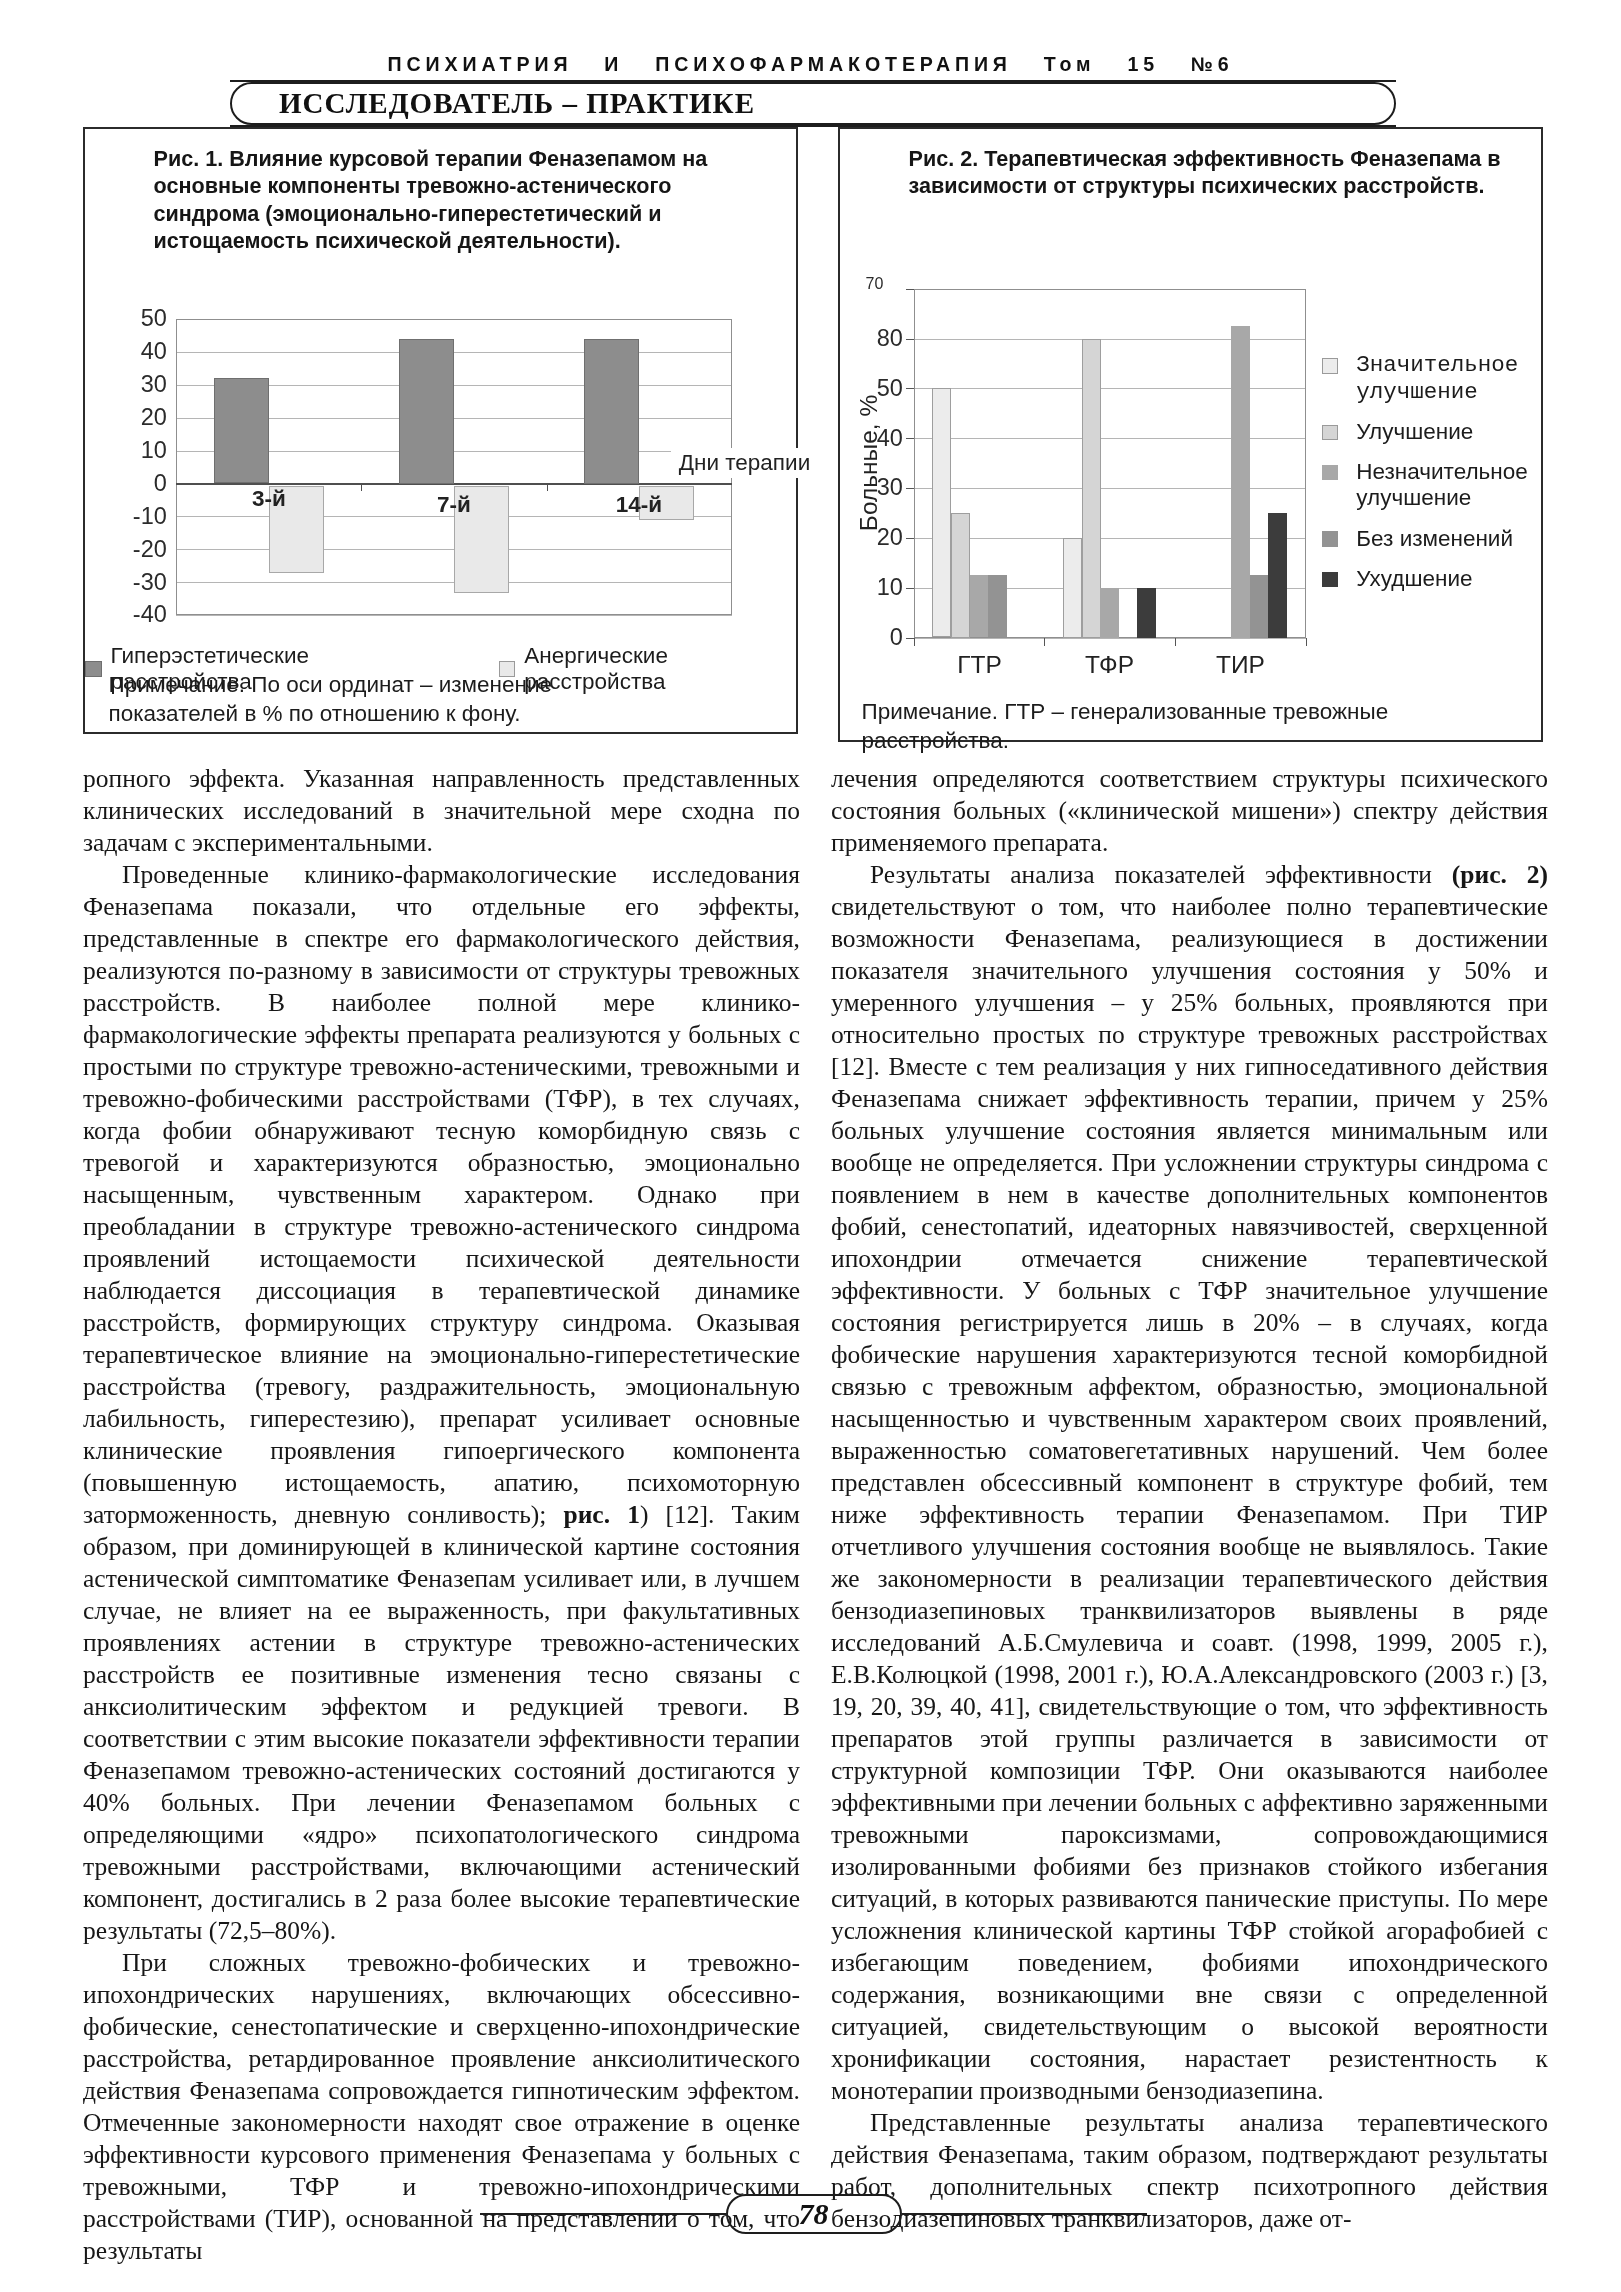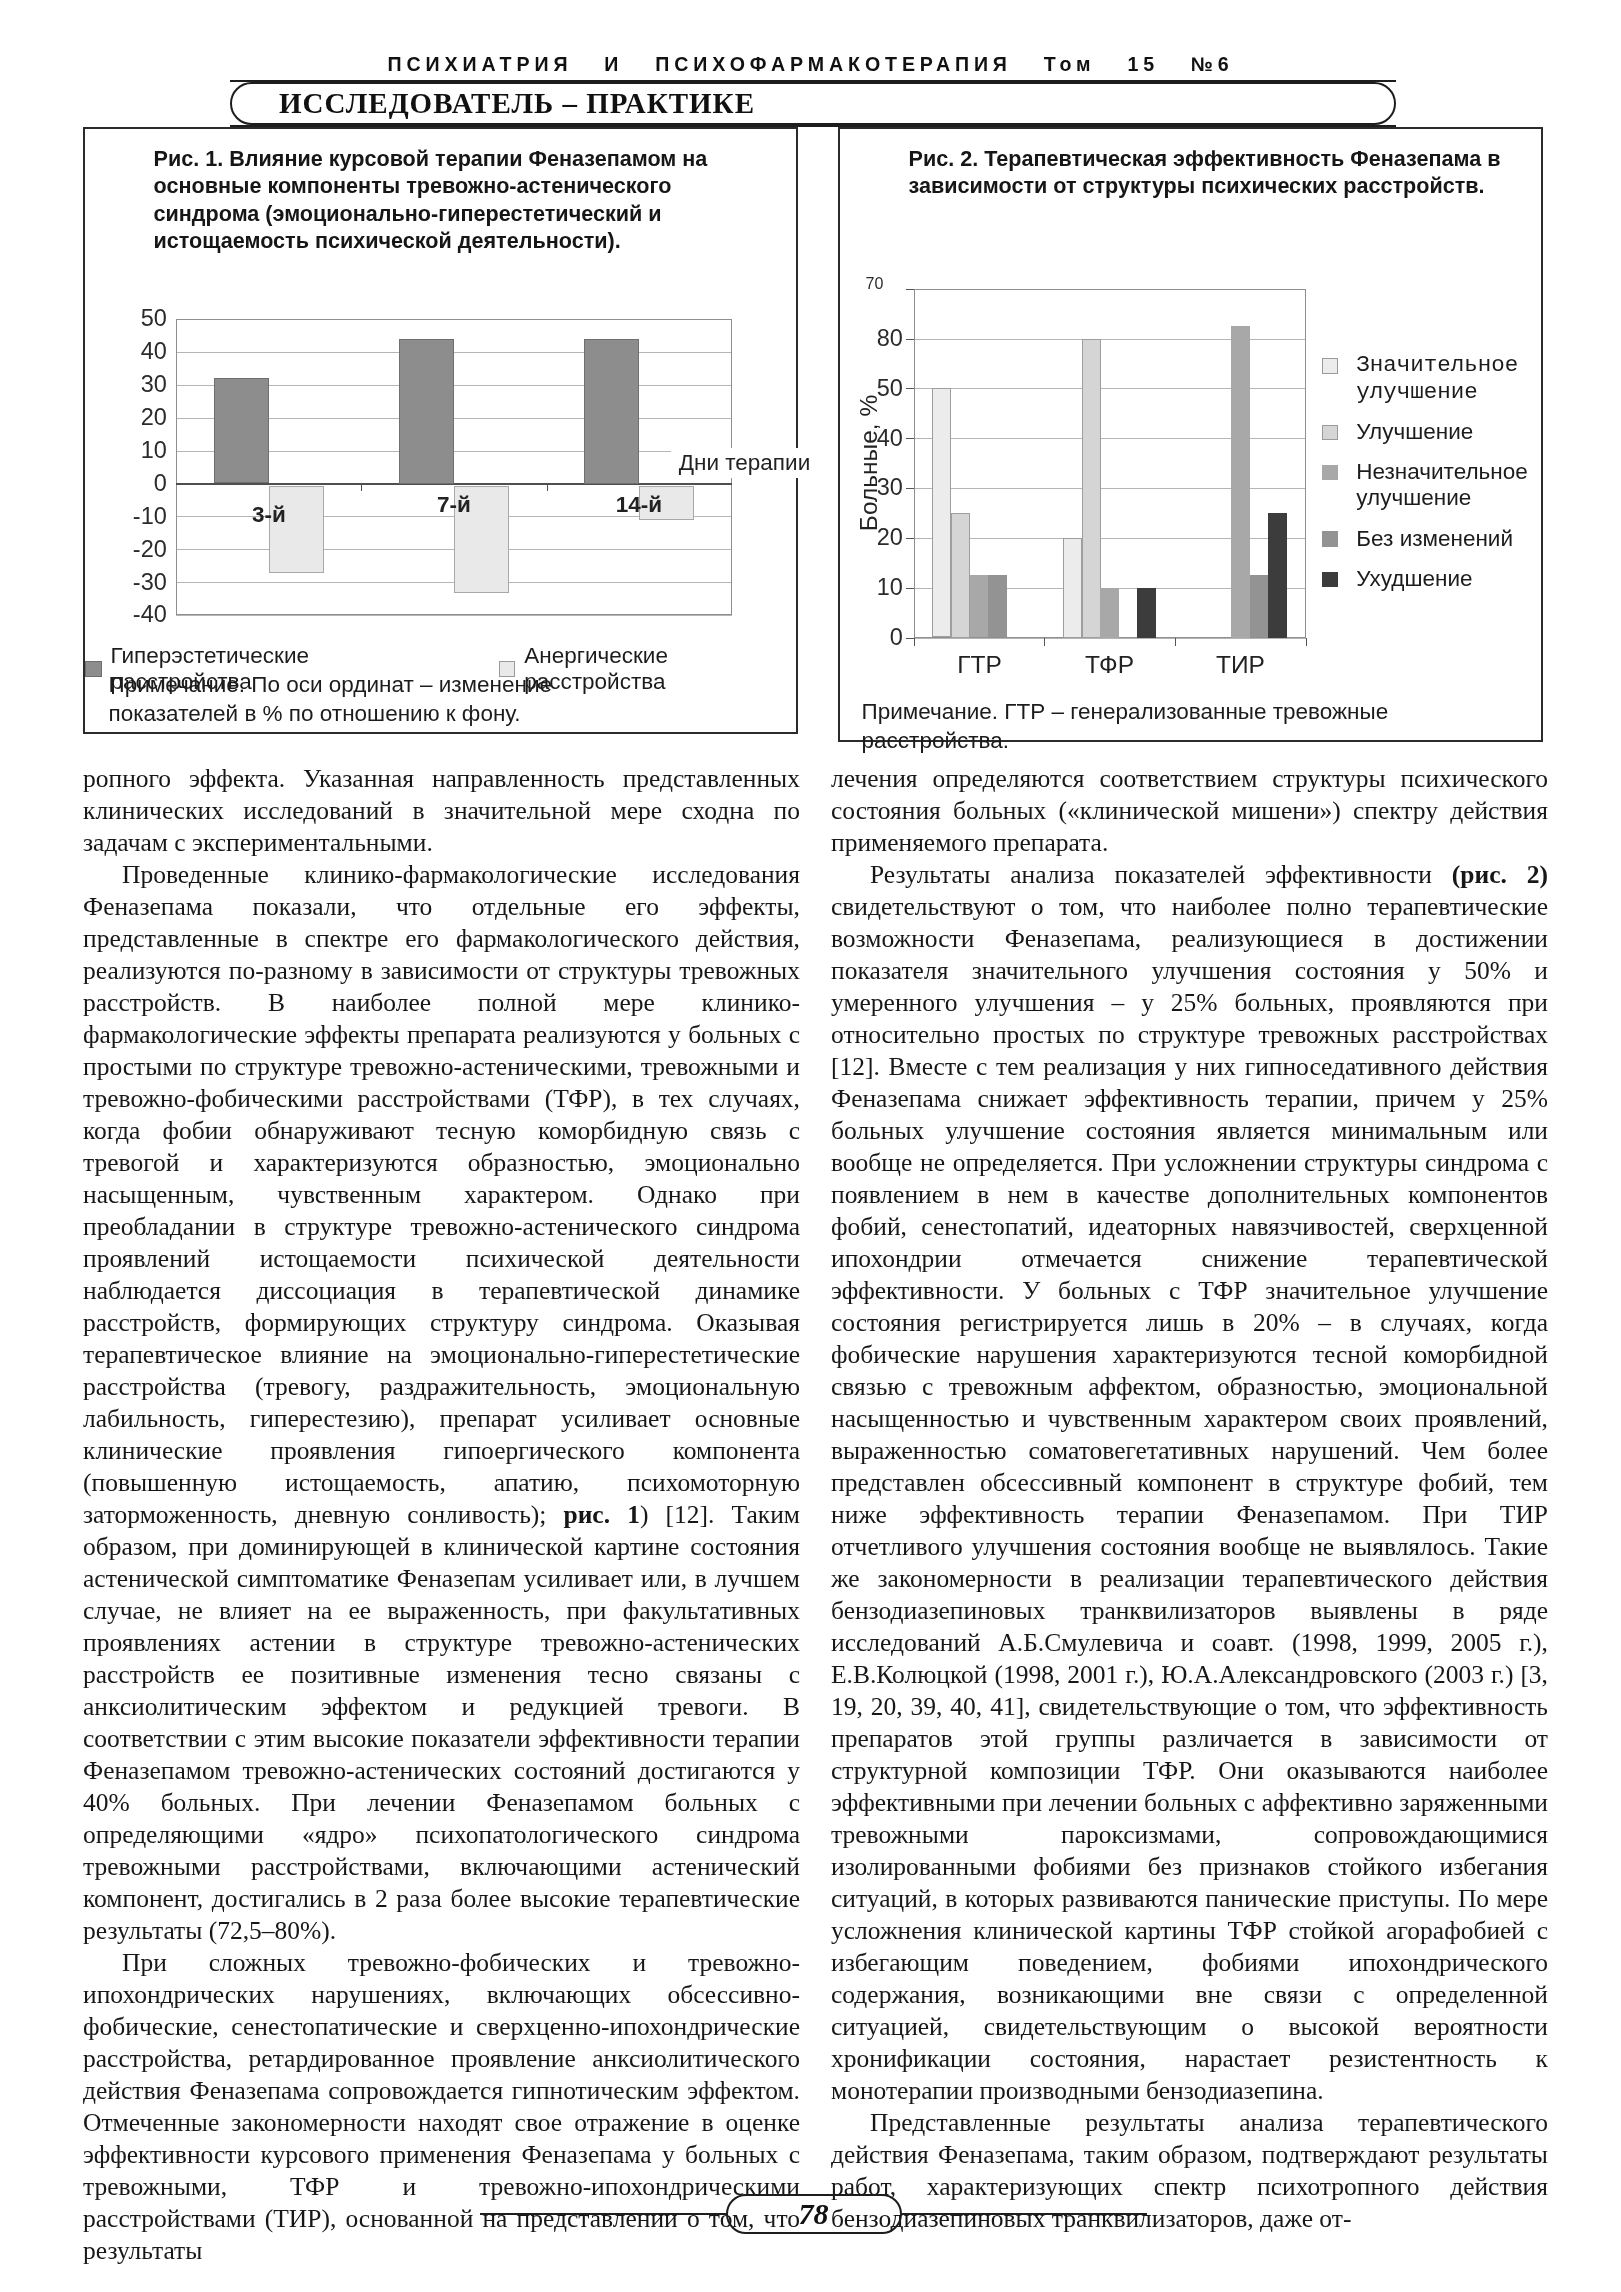--- a/index.html
+++ b/index.html
@@ -86,21 +86,21 @@
         <div style="position: absolute; left: 91px; top: 453px; width: 556px; height: 1px; background: rgb(181, 181, 181);"></div>
         <div style="position: absolute; left: 7.8px; top: 440px; width: 74px; text-align: right; font-size: 23.5px; color: rgb(43, 43, 43);">-30</div>
         <div style="position: absolute; left: 91px; top: 486px; width: 556px; height: 1px; background: rgb(181, 181, 181);"></div>
         <div style="position: absolute; left: 7.8px; top: 472px; width: 74px; text-align: right; font-size: 23.5px; color: rgb(43, 43, 43);">-40</div>
         <div style="position: absolute; left: 91px; top: 190px; width: 556px; height: 296px; border: 1px solid rgb(143, 143, 143); box-sizing: border-box;"></div>
         <div style="position: absolute; left: 91px; top: 354px; width: 556px; height: 2px; background: rgb(79, 79, 79);"></div>
         <div style="position: absolute; left: 276px; top: 355px; width: 1px; height: 6.9px; background: rgb(79, 79, 79);"></div>
         <div style="position: absolute; left: 462px; top: 355px; width: 1px; height: 6.9px; background: rgb(79, 79, 79);"></div>
         <div style="position: absolute; left: 129px; top: 249px; width: 55px; height: 105px; background: rgb(141, 141, 141); border: 1px solid rgb(111, 111, 111); box-sizing: border-box;"></div>
         <div style="position: absolute; left: 184px; top: 357px; width: 55px; height: 87px; background: rgb(233, 233, 233); border: 1px solid rgb(168, 168, 168); box-sizing: border-box;"></div>
-        <div style="position: absolute; left: 125px; top: 373px; width: 118px; text-align: center; font-size: 22.5px; font-weight: bold; color: rgb(34, 34, 34);">3-й</div>
+        <div style="position: absolute; left: 125px; top: 357px; width: 118px; text-align: center; font-size: 22.5px; font-weight: bold; color: rgb(34, 34, 34);">3-й</div>
         <div style="position: absolute; left: 314px; top: 210px; width: 55px; height: 145px; background: rgb(141, 141, 141); border: 1px solid rgb(111, 111, 111); box-sizing: border-box;"></div>
         <div style="position: absolute; left: 369px; top: 357px; width: 55px; height: 107px; background: rgb(233, 233, 233); border: 1px solid rgb(168, 168, 168); box-sizing: border-box;"></div>
         <div style="position: absolute; left: 310px; top: 363px; width: 118px; text-align: center; font-size: 22.5px; font-weight: bold; color: rgb(34, 34, 34);">7-й</div>
         <div style="position: absolute; left: 499px; top: 210px; width: 55px; height: 145px; background: rgb(141, 141, 141); border: 1px solid rgb(111, 111, 111); box-sizing: border-box;"></div>
         <div style="position: absolute; left: 554px; top: 357px; width: 55px; height: 34px; background: rgb(233, 233, 233); border: 1px solid rgb(168, 168, 168); box-sizing: border-box;"></div>
         <div style="position: absolute; left: 495px; top: 363px; width: 118px; text-align: center; font-size: 22.5px; font-weight: bold; color: rgb(34, 34, 34);">14-й</div>
         <div style="position: absolute; left: 586px; top: 319px; background: rgb(255, 255, 255); padding: 2px 7.8px; font-size: 22.5px; white-space: nowrap; color: rgb(34, 34, 34);">Дни терапии</div>
       </div>
     <div id="fig1-legend">
         <div class="legend-item">
@@ -189,21 +189,21 @@
   </div>
 
   <div class="col" id="col-left">
       <p>ропного эффекта. Указанная направленность представленных клинических исследований в значительной мере сходна по задачам с экспериментальными.</p>
       <p class="indent">Проведенные клинико-фармакологические исследования Феназепама показали, что отдельные его эффекты, представленные в спектре его фармакологического действия, реализуются по-разному в зависимости от структуры тревожных расстройств. В наиболее полной мере клинико-фармакологические эффекты препарата реализуются у больных с простыми по структуре тревожно-астеническими, тревожными и тревожно-фобическими расстройствами (ТФР), в тех случаях, когда фобии обнаруживают тесную коморбидную связь с тревогой и характеризуются образностью, эмоционально насыщенным, чувственным характером. Однако при преобладании в структуре тревожно-астенического синдрома проявлений истощаемости психической деятельности наблюдается диссоциация в терапевтической динамике расстройств, формирующих структуру синдрома. Оказывая терапевтическое влияние на эмоционально-гиперестетические расстройства (тревогу, раздражительность, эмоциональную лабильность, гиперестезию), препарат усиливает основные клинические проявления гипоергического компонента (повышенную истощаемость, апатию, психомоторную заторможенность, дневную сонливость); <b>рис. 1</b>) [12]. Таким образом, при доминирующей в клинической картине состояния астенической симптоматике Феназепам усиливает или, в лучшем случае, не влияет на ее выраженность, при факультативных проявлениях астении в структуре тревожно-астенических расстройств ее позитивные изменения тесно связаны с анксиолитическим эффектом и редукцией тревоги. В соответствии с этим высокие показатели эффективности терапии Феназепамом тревожно-астенических состояний достигаются у 40% больных. При лечении Феназепамом больных с определяющими «ядро» психопатологического синдрома тревожными расстройствами, включающими астенический компонент, достигались в 2 раза более высокие терапевтические результаты (72,5–80%).</p>
       <p class="indent">При сложных тревожно-фобических и тревожно-ипохондрических нарушениях, включающих обсессивно-фобические, сенестопатические и сверхценно-ипохондрические расстройства, ретардированное проявление анксиолитического действия Феназепама сопровождается гипнотическим эффектом. Отмеченные закономерности находят свое отражение в оценке эффективности курсового применения Феназепама у больных с тревожными, ТФР и тревожно-ипохондрическими расстройствами (ТИР), основанной на представлении о том, что результаты</p>
     </div>
   <div class="col" id="col-right">
       <p>лечения определяются соответствием структуры психического состояния больных («клинической мишени») спектру действия применяемого препарата.</p>
       <p class="indent">Результаты анализа показателей эффективности <b>(рис. 2)</b> свидетельствуют о том, что наиболее полно терапевтические возможности Феназепама, реализующиеся в достижении показателя значительного улучшения состояния у 50% и умеренного улучшения – у 25% больных, проявляются при относительно простых по структуре тревожных расстройствах [12]. Вместе с тем реализация у них гипноседативного действия Феназепама снижает эффективность терапии, причем у 25% больных улучшение состояния является минимальным или вообще не определяется. При усложнении структуры синдрома с появлением в нем в качестве дополнительных компонентов фобий, сенестопатий, идеаторных навязчивостей, сверхценной ипохондрии отмечается снижение терапевтической эффективности. У больных с ТФР значительное улучшение состояния регистрируется лишь в 20% – в случаях, когда фобические нарушения характеризуются тесной коморбидной связью с тревожным аффектом, образностью, эмоциональной насыщенностью и чувственным характером своих проявлений, выраженностью соматовегетативных нарушений. Чем более представлен обсессивный компонент в структуре фобий, тем ниже эффективность терапии Феназепамом. При ТИР отчетливого улучшения состояния вообще не выявлялось. Такие же закономерности в реализации терапевтического действия бензодиазепиновых транквилизаторов выявлены в ряде исследований А.Б.Смулевича и соавт. (1998, 1999, 2005 г.), Е.В.Колюцкой (1998, 2001 г.), Ю.А.Александровского (2003 г.) [3, 19, 20, 39, 40, 41], свидетельствующие о том, что эффективность препаратов этой группы различается в зависимости от структурной композиции ТФР. Они оказываются наиболее эффективными при лечении больных с аффективно заряженными тревожными пароксизмами, сопровождающимися изолированными фобиями без признаков стойкого избегания ситуаций, в которых развиваются панические приступы. По мере усложнения клинической картины ТФР стойкой агорафобией с избегающим поведением, фобиями ипохондрического содержания, возникающими вне связи с определенной ситуацией, свидетельствующим о высокой вероятности хронификации состояния, нарастает резистентность к монотерапии производными бензодиазепина.</p>
-      <p class="indent">Представленные результаты анализа терапевтического действия Феназепама, таким образом, подтверждают результаты работ, характеризующих спектр психотропного действия бензодиазепиновых транквилизаторов, даже от-</p>
+      <p class="indent">Представленные результаты анализа терапевтического действия Феназепама, таким образом, подтверждают результаты работ, дополнительных спектр психотропного действия бензодиазепиновых транквилизаторов, даже от-</p>
     </div>
 
   <div class="footer-row">
     <div class="rule"></div>
     <div class="page-pill">78</div>
     <div class="rule"></div>
   </div>
 
 </div>
 

